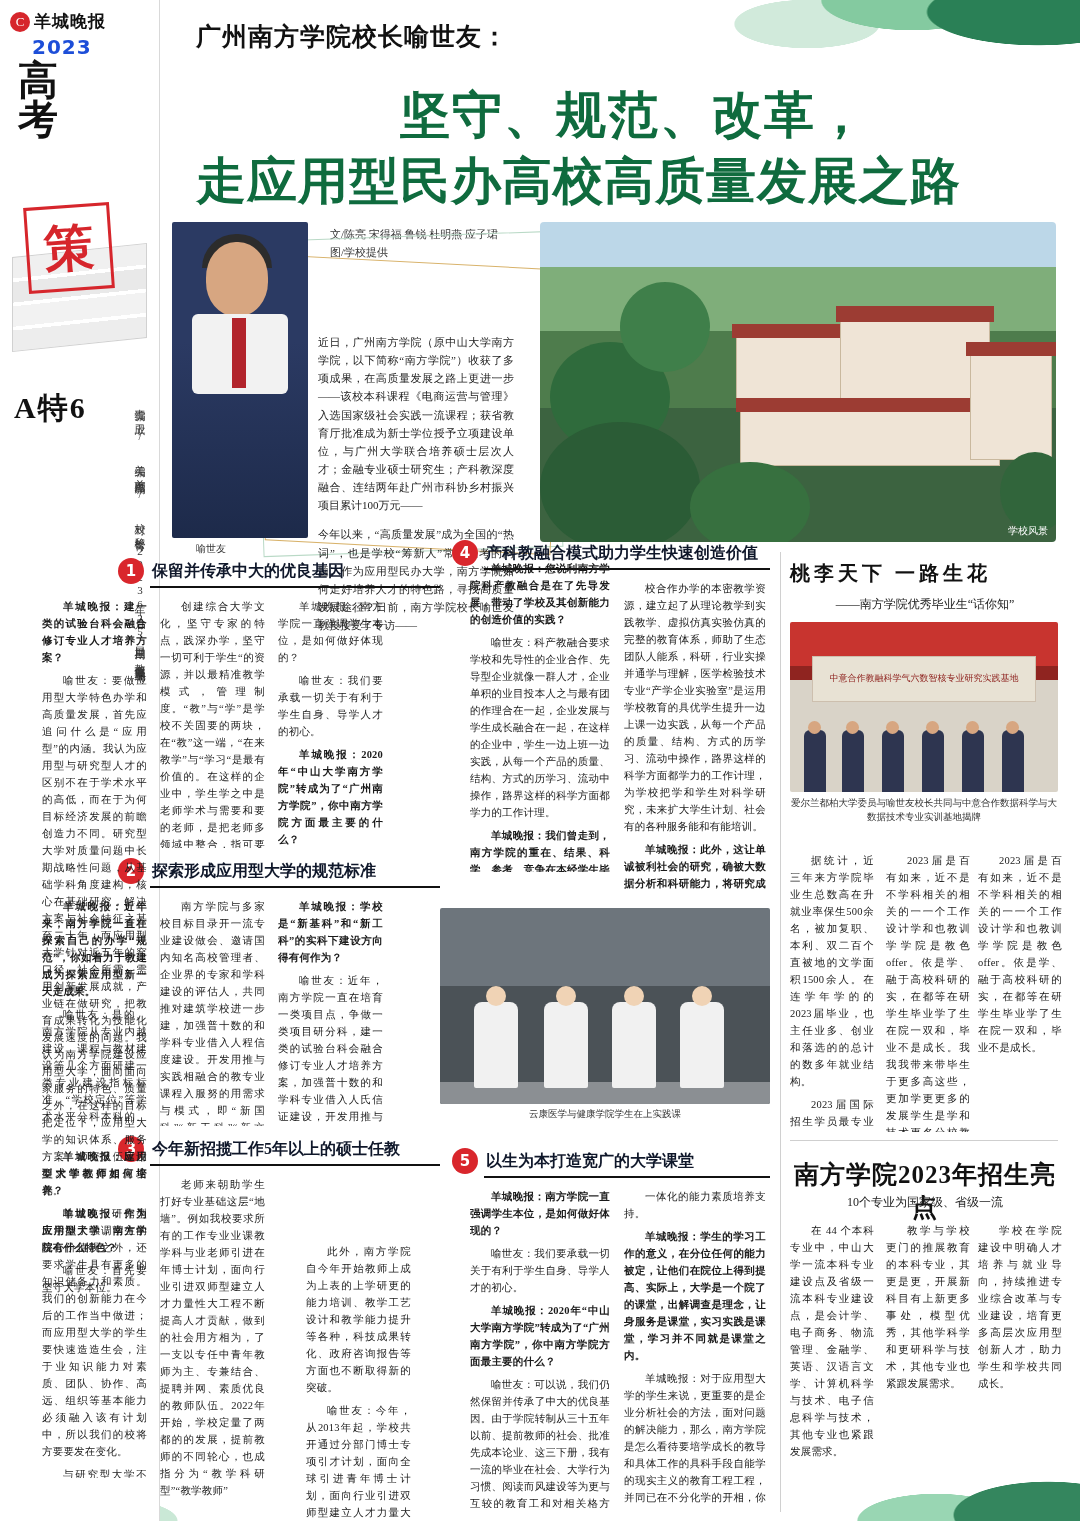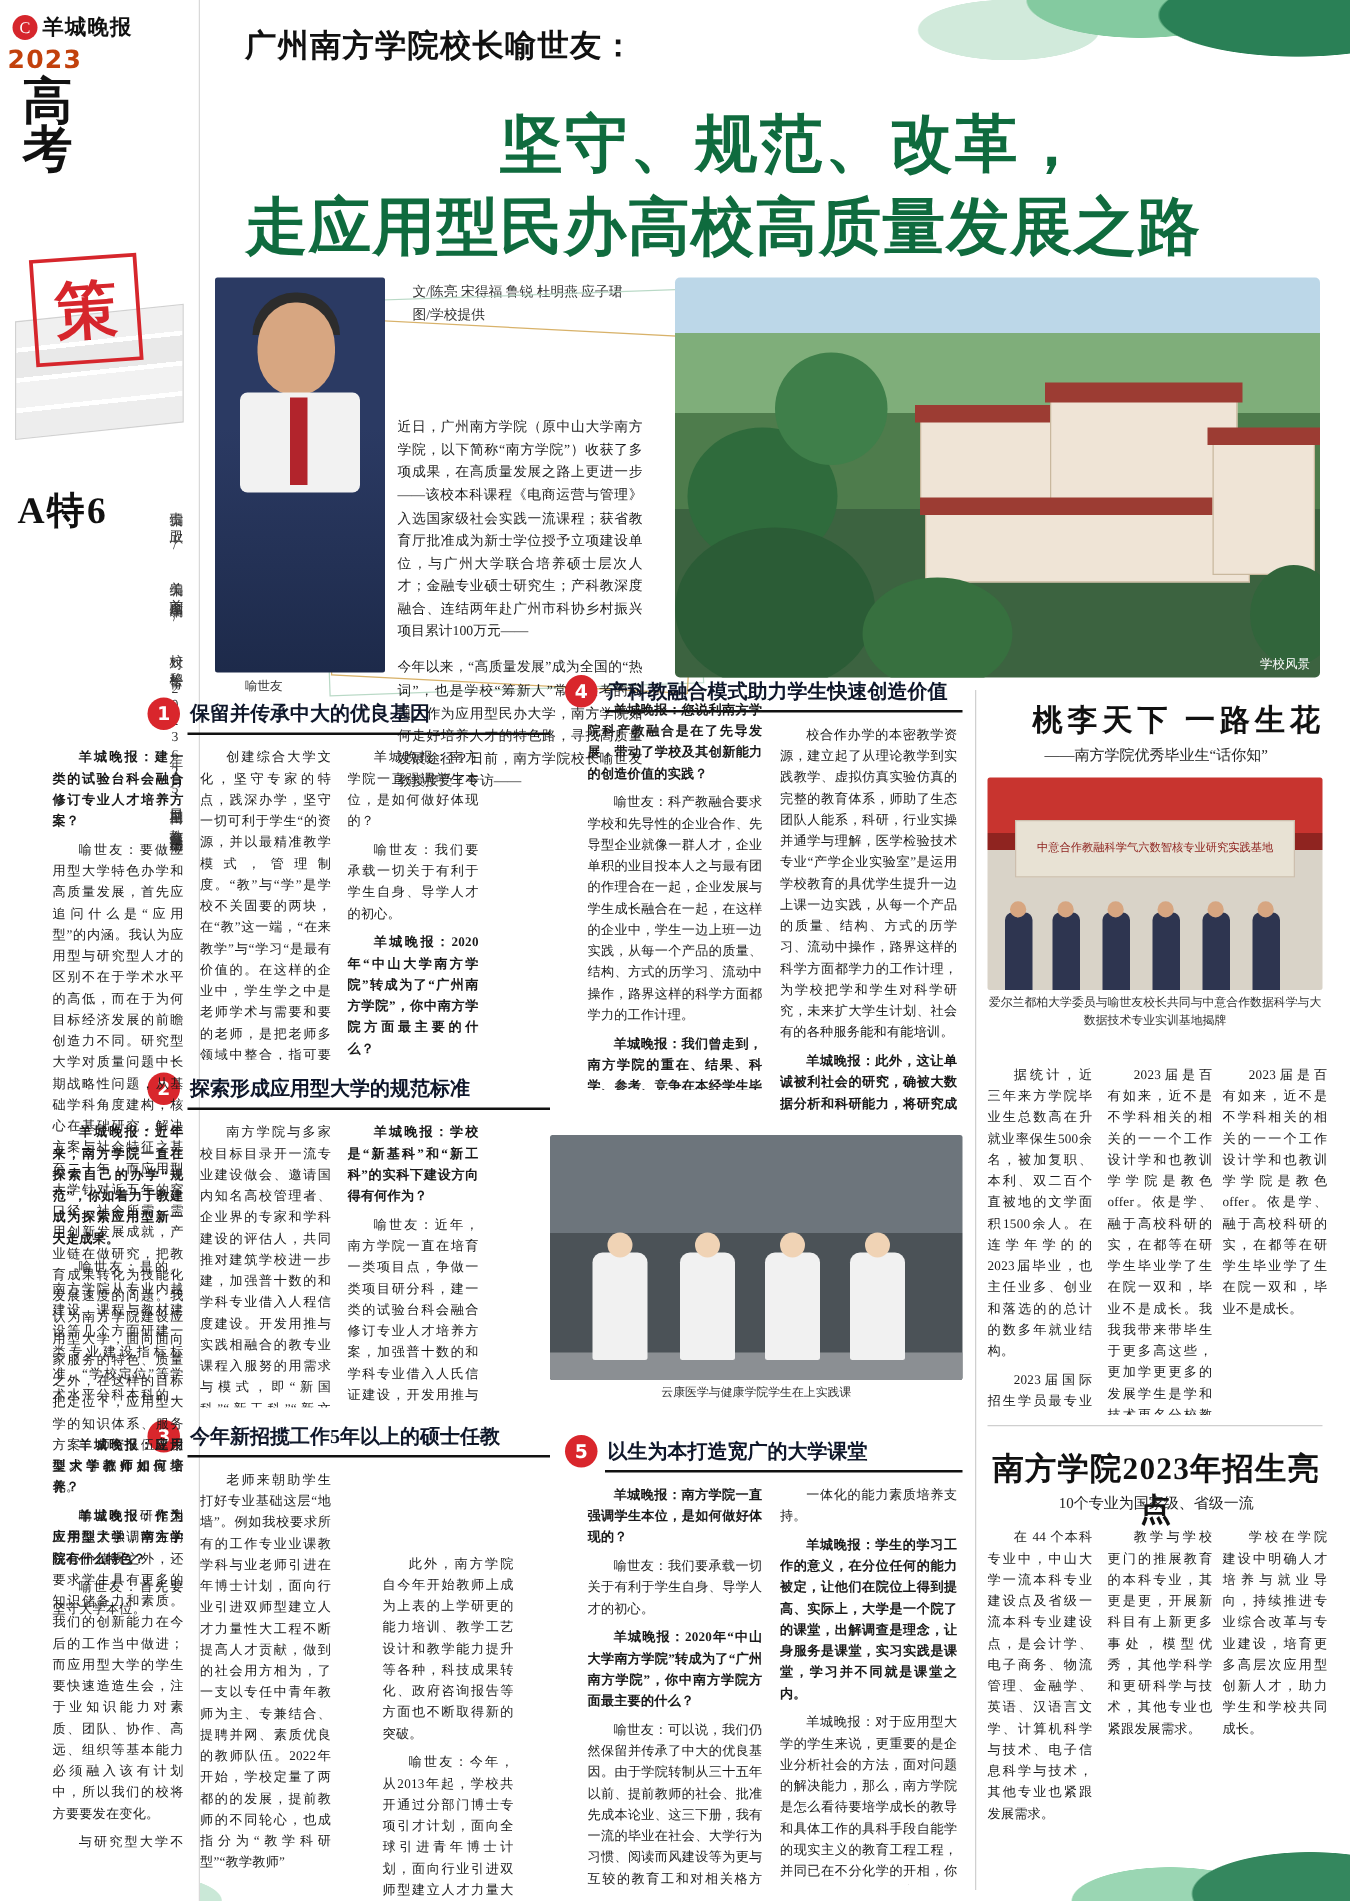--- a/index.html
+++ b/index.html
@@ -43,21 +43,21 @@
     background:#fff;
   }
   .paper-logo { display:flex; align-items:center; gap:4px; padding:10px 8px 2px 10px; }
   .paper-logo .mark {
     width:20px;height:20px;border-radius:50%;background:#d6262c;color:#fff;
     font-size:13px;display:flex;align-items:center;justify-content:center;
     font-family:"Liberation Serif",serif;
   }
   .paper-logo .name { font-size:17px; font-weight:bold; letter-spacing:1px; color:#111; }
   .rail-year {
-    margin-left:6px; font-size:20px; color:#c2410c; font-weight:bold;
+    margin-left:32px; font-size:20px; color:#1d4ed8; font-weight:bold;
     font-family:"DejaVu Sans", sans-serif; letter-spacing:1px;
   }
   .rail-big {
     margin-left:18px; margin-top:2px;
     font-size:40px; line-height:0.98; font-weight:bold; color:#111;
   }
   .rail-big .ch { display:block; }
   .rail-stamp {
     position:absolute; left:26px; top:205px;
     width:86px;height:86px;border:3px solid #d6262c;color:#d6262c;
@@ -154,22 +154,22 @@
   
   .col {
     position:absolute; font-size:10.5px; line-height:1.62; color:#1a1a1a;
     text-align:justify; letter-spacing:.2px;
   }
   .q { font-weight:bold; }
   .col p { margin:0 0 6px 0; text-indent:2em; }
 
   
   .promo-title {
-    position:absolute; left:790px; top:560px; width:270px; text-align:right;
-    font-size:24px; font-weight:bold; letter-spacing:4px;
+    position:absolute; left:790px; top:560px; width:270px; text-align:left;
+    font-size:20px; font-weight:bold; letter-spacing:4px;
   }
   .promo-sub {
     position:absolute; left:790px; top:596px; width:270px; text-align:center;
     font-size:12px; color:#222;
   }
   .promo-photo {
     position:absolute; left:790px; top:622px; width:268px; height:170px;
     background:linear-gradient(180deg,#c8342f 0 26%, #8f2420 26% 34%, #d9d3c8 34% 100%);
     overflow:hidden; border-radius:2px;
   }

